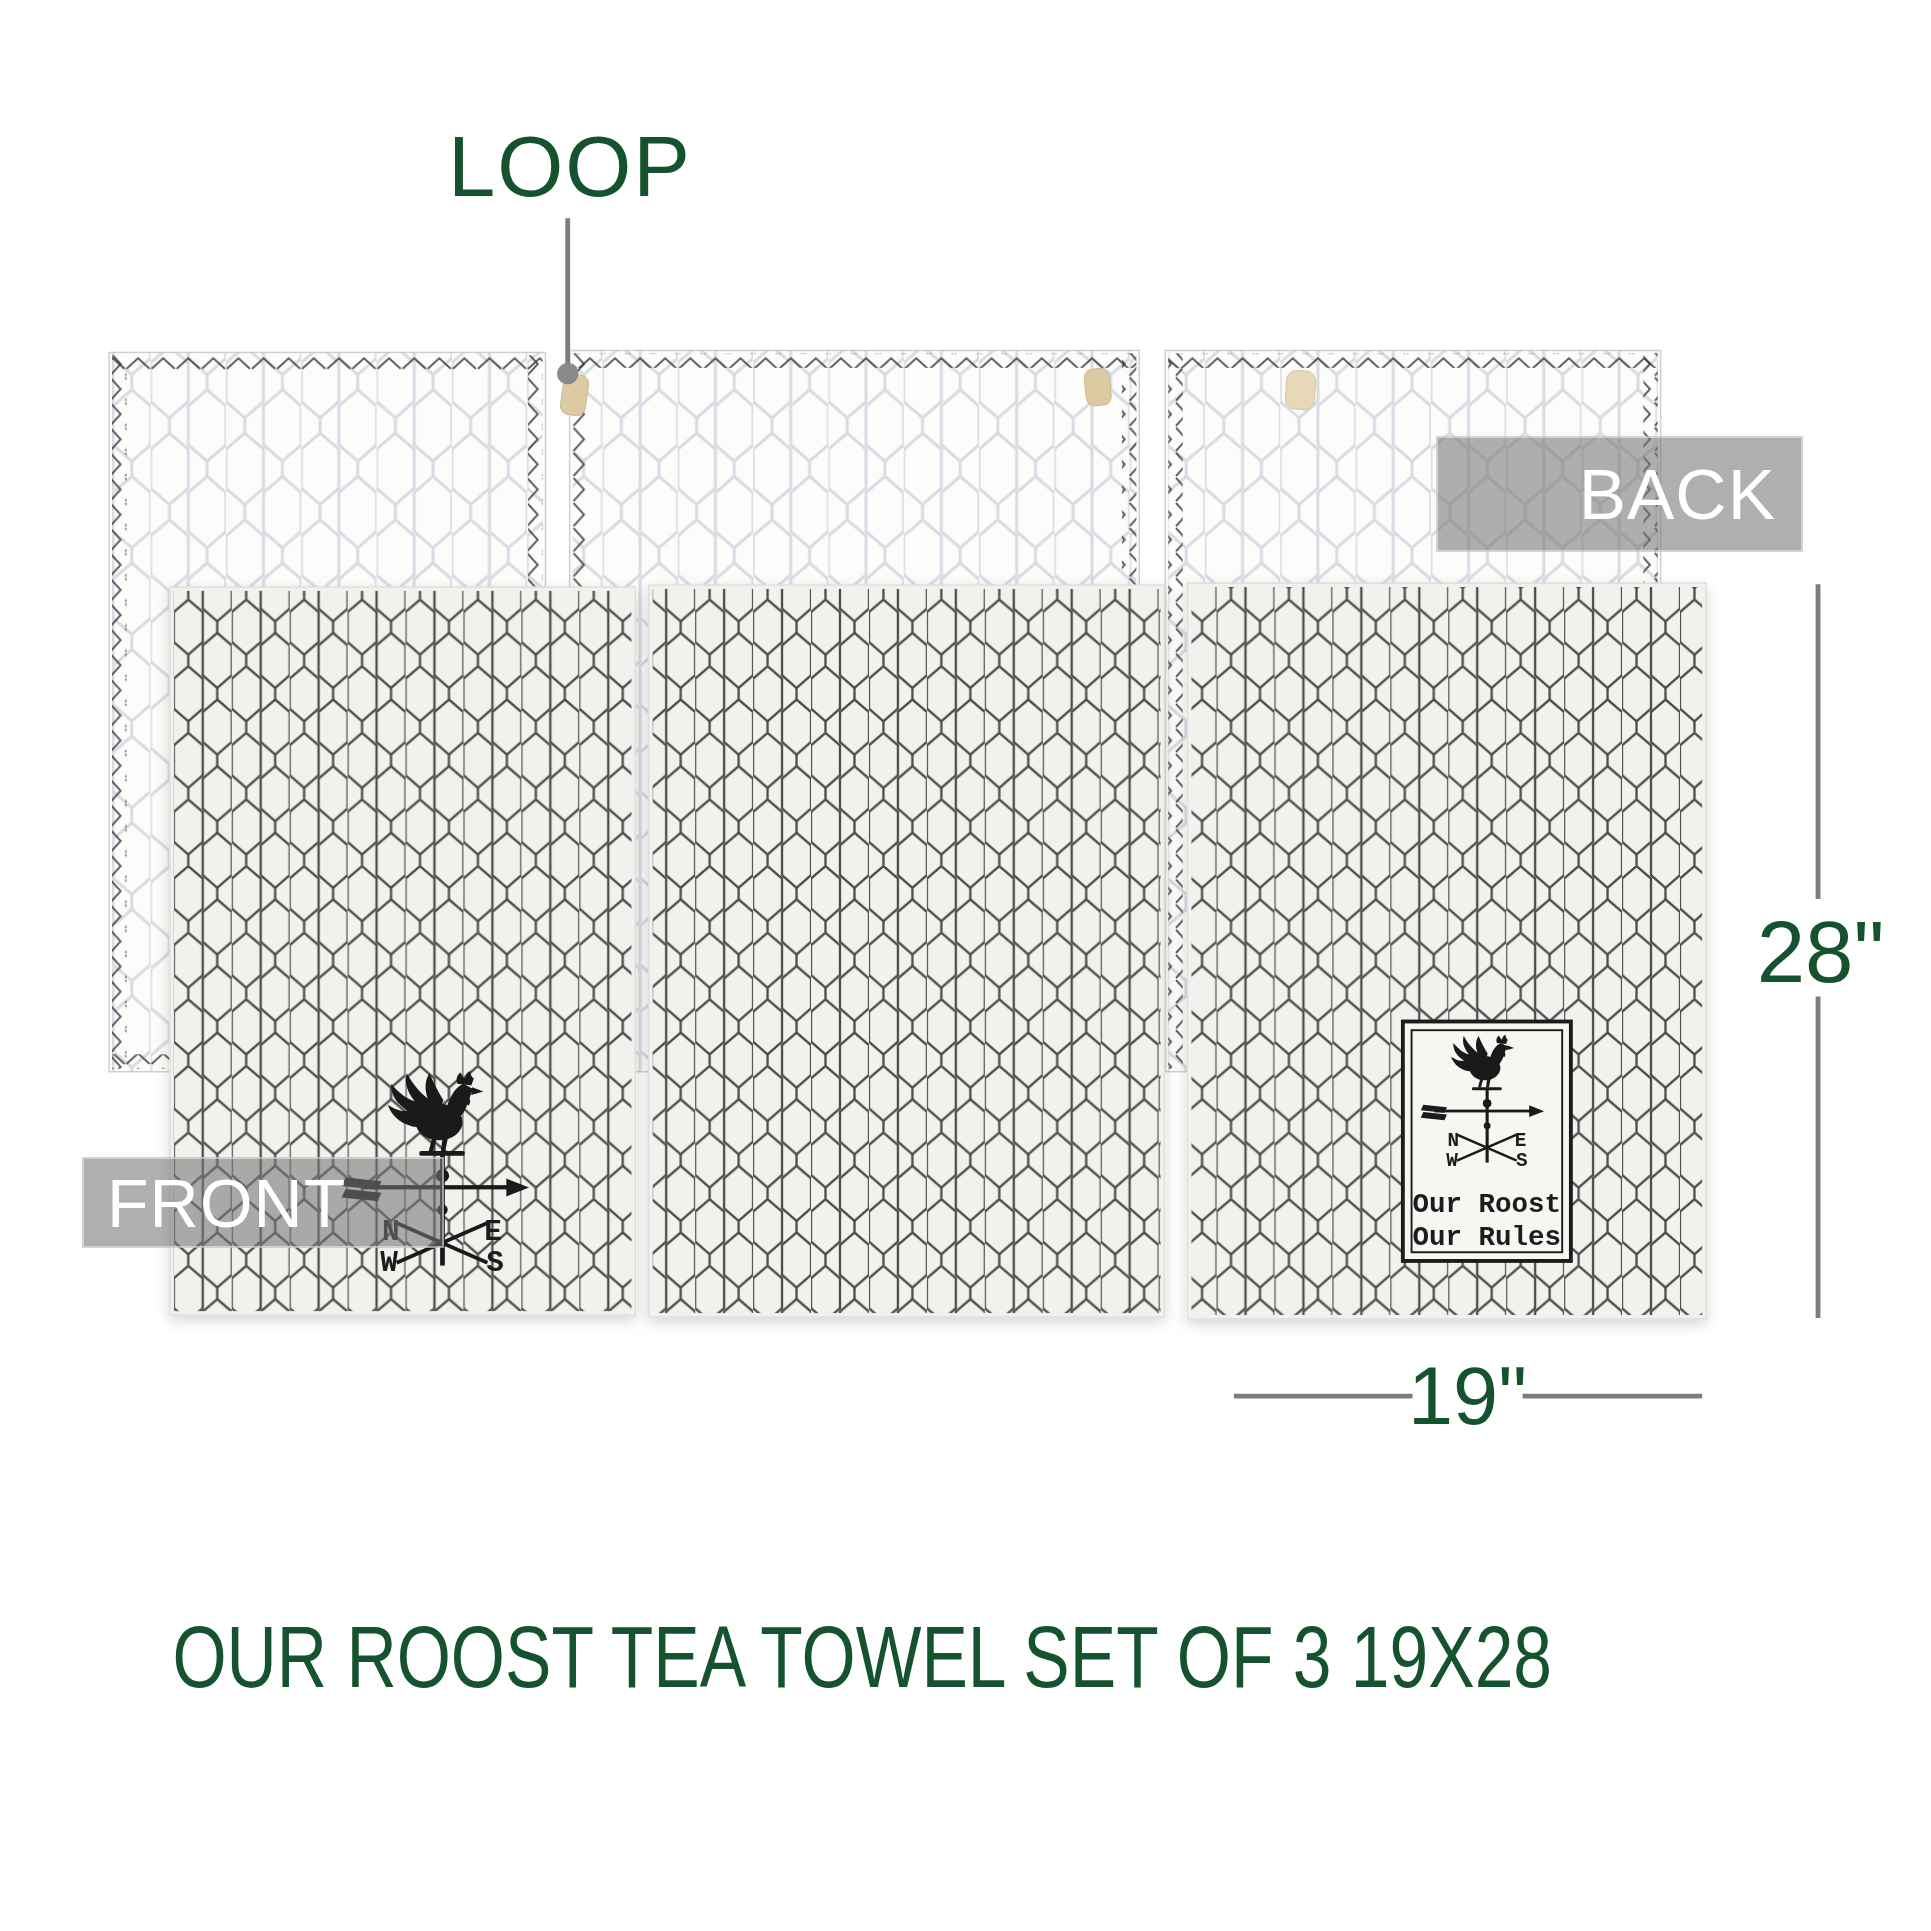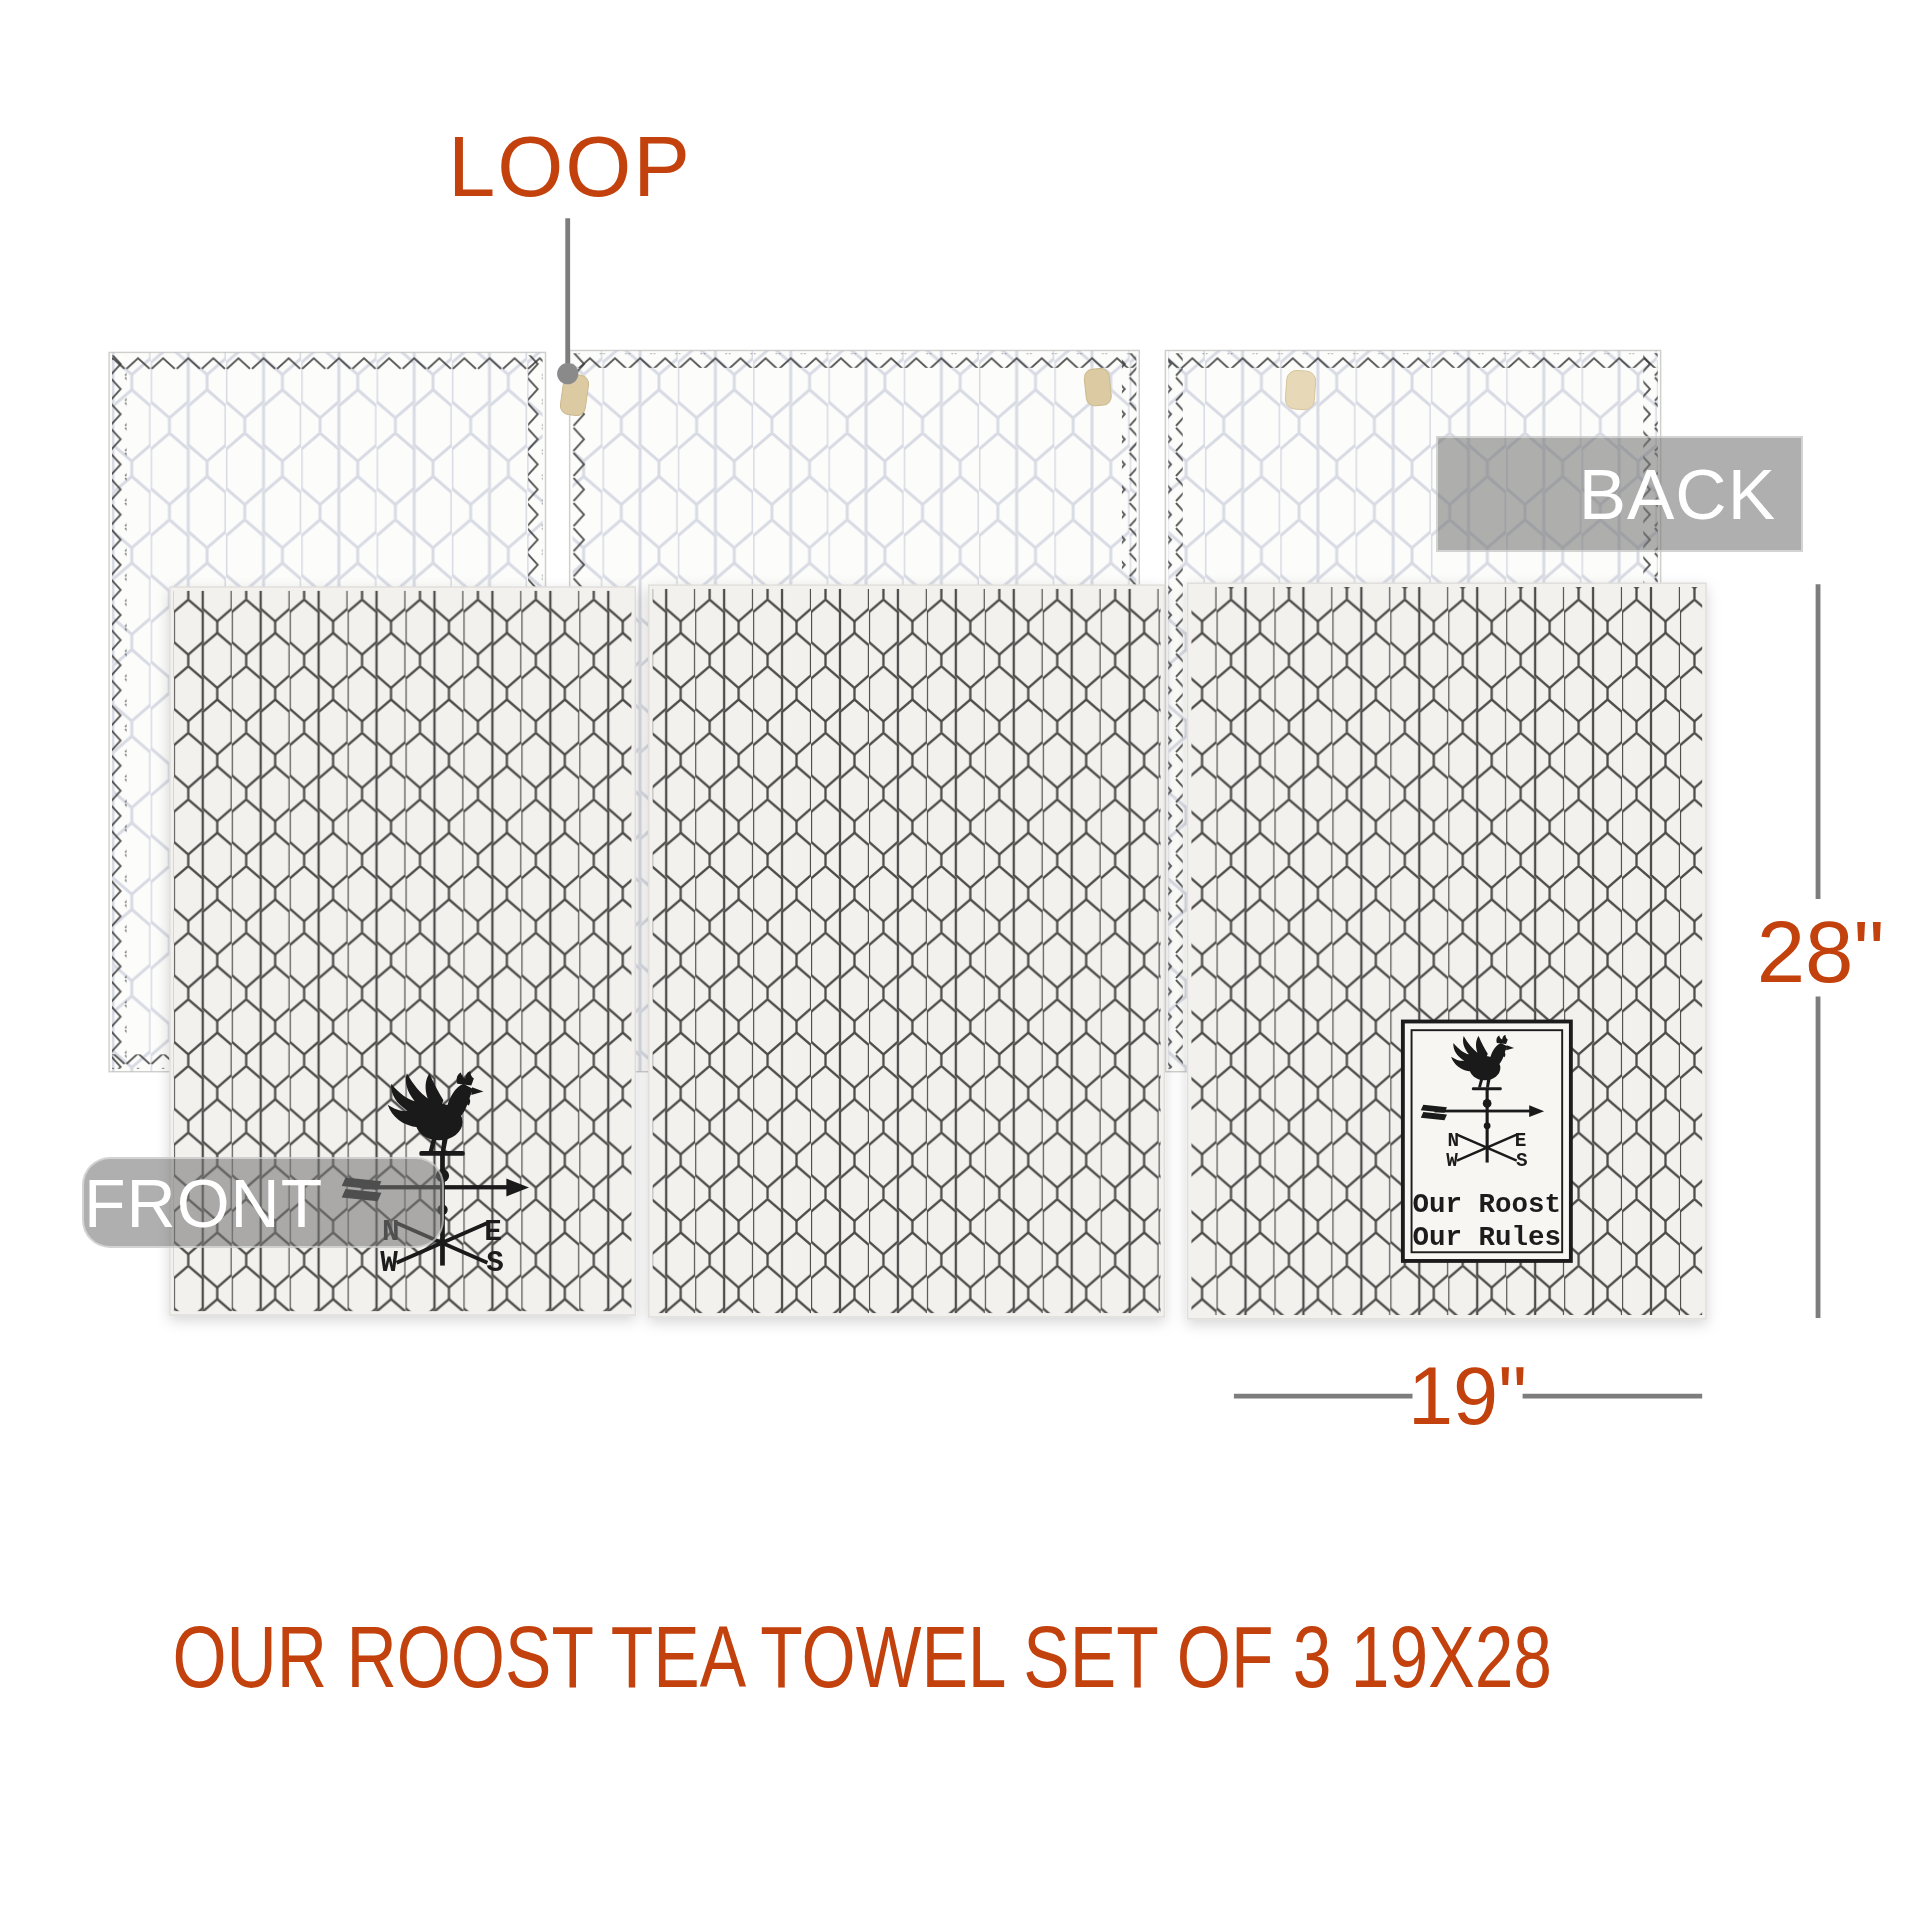--- a/index.html
+++ b/index.html
@@ -1,31 +1,31 @@
 <!DOCTYPE html>
 <html><head>
 <meta charset="utf-8">
 <style>
   html,body{margin:0;padding:0;background:#ffffff;}
   .page{position:relative;width:1931px;height:1931px;background:#ffffff;overflow:hidden;
         font-family:"Liberation Sans","DejaVu Sans",sans-serif;}
-  .annot{position:absolute;color:#c2410c;font-weight:300;}
+  .annot{position:absolute;color:#14532d;font-weight:300;}
   .loop-label{left:425px;top:118px;width:290px;text-align:center;font-size:85px;letter-spacing:1.9px;}
   .height-label{left:1736px;top:902px;width:169px;text-align:center;font-size:87px;}
   .width-label{left:1371px;top:1350px;width:193px;text-align:center;font-size:81px;}
   .caption-wrap{left:0;top:1607px;width:1931px;text-align:left;}
   .caption-inner{display:inline-block;font-size:87px;letter-spacing:0px;
                  transform:scaleX(0.80);transform-origin:center;white-space:nowrap;}
   .banner{position:absolute;display:flex;align-items:center;
           background:rgba(118,118,118,0.58);border:2.9px solid rgba(255,255,255,0.45);
           box-sizing:border-box;color:#ffffff;font-weight:300;}
   .banner-back{left:1436px;top:436px;width:367px;height:116px;justify-content:flex-end;
                padding-right:25px;font-size:71px;letter-spacing:1px;}
   .banner-front{left:82px;top:1157px;width:362px;height:91px;justify-content:flex-start;
-                font-size:68px;letter-spacing:1px;border-radius:28px;}
+                padding-left:23px;font-size:68px;letter-spacing:1px;}
   svg text{font-family:"Liberation Mono","DejaVu Sans Mono",monospace;font-weight:bold;fill:#1c1c1c;}
 </style>
 </head>
 <body>
 
 <div class="page">
 
   <svg width="1931" height="1931" viewBox="0 0 2000 2000" style="position:absolute;left:0;top:0;">
     <defs>
 

